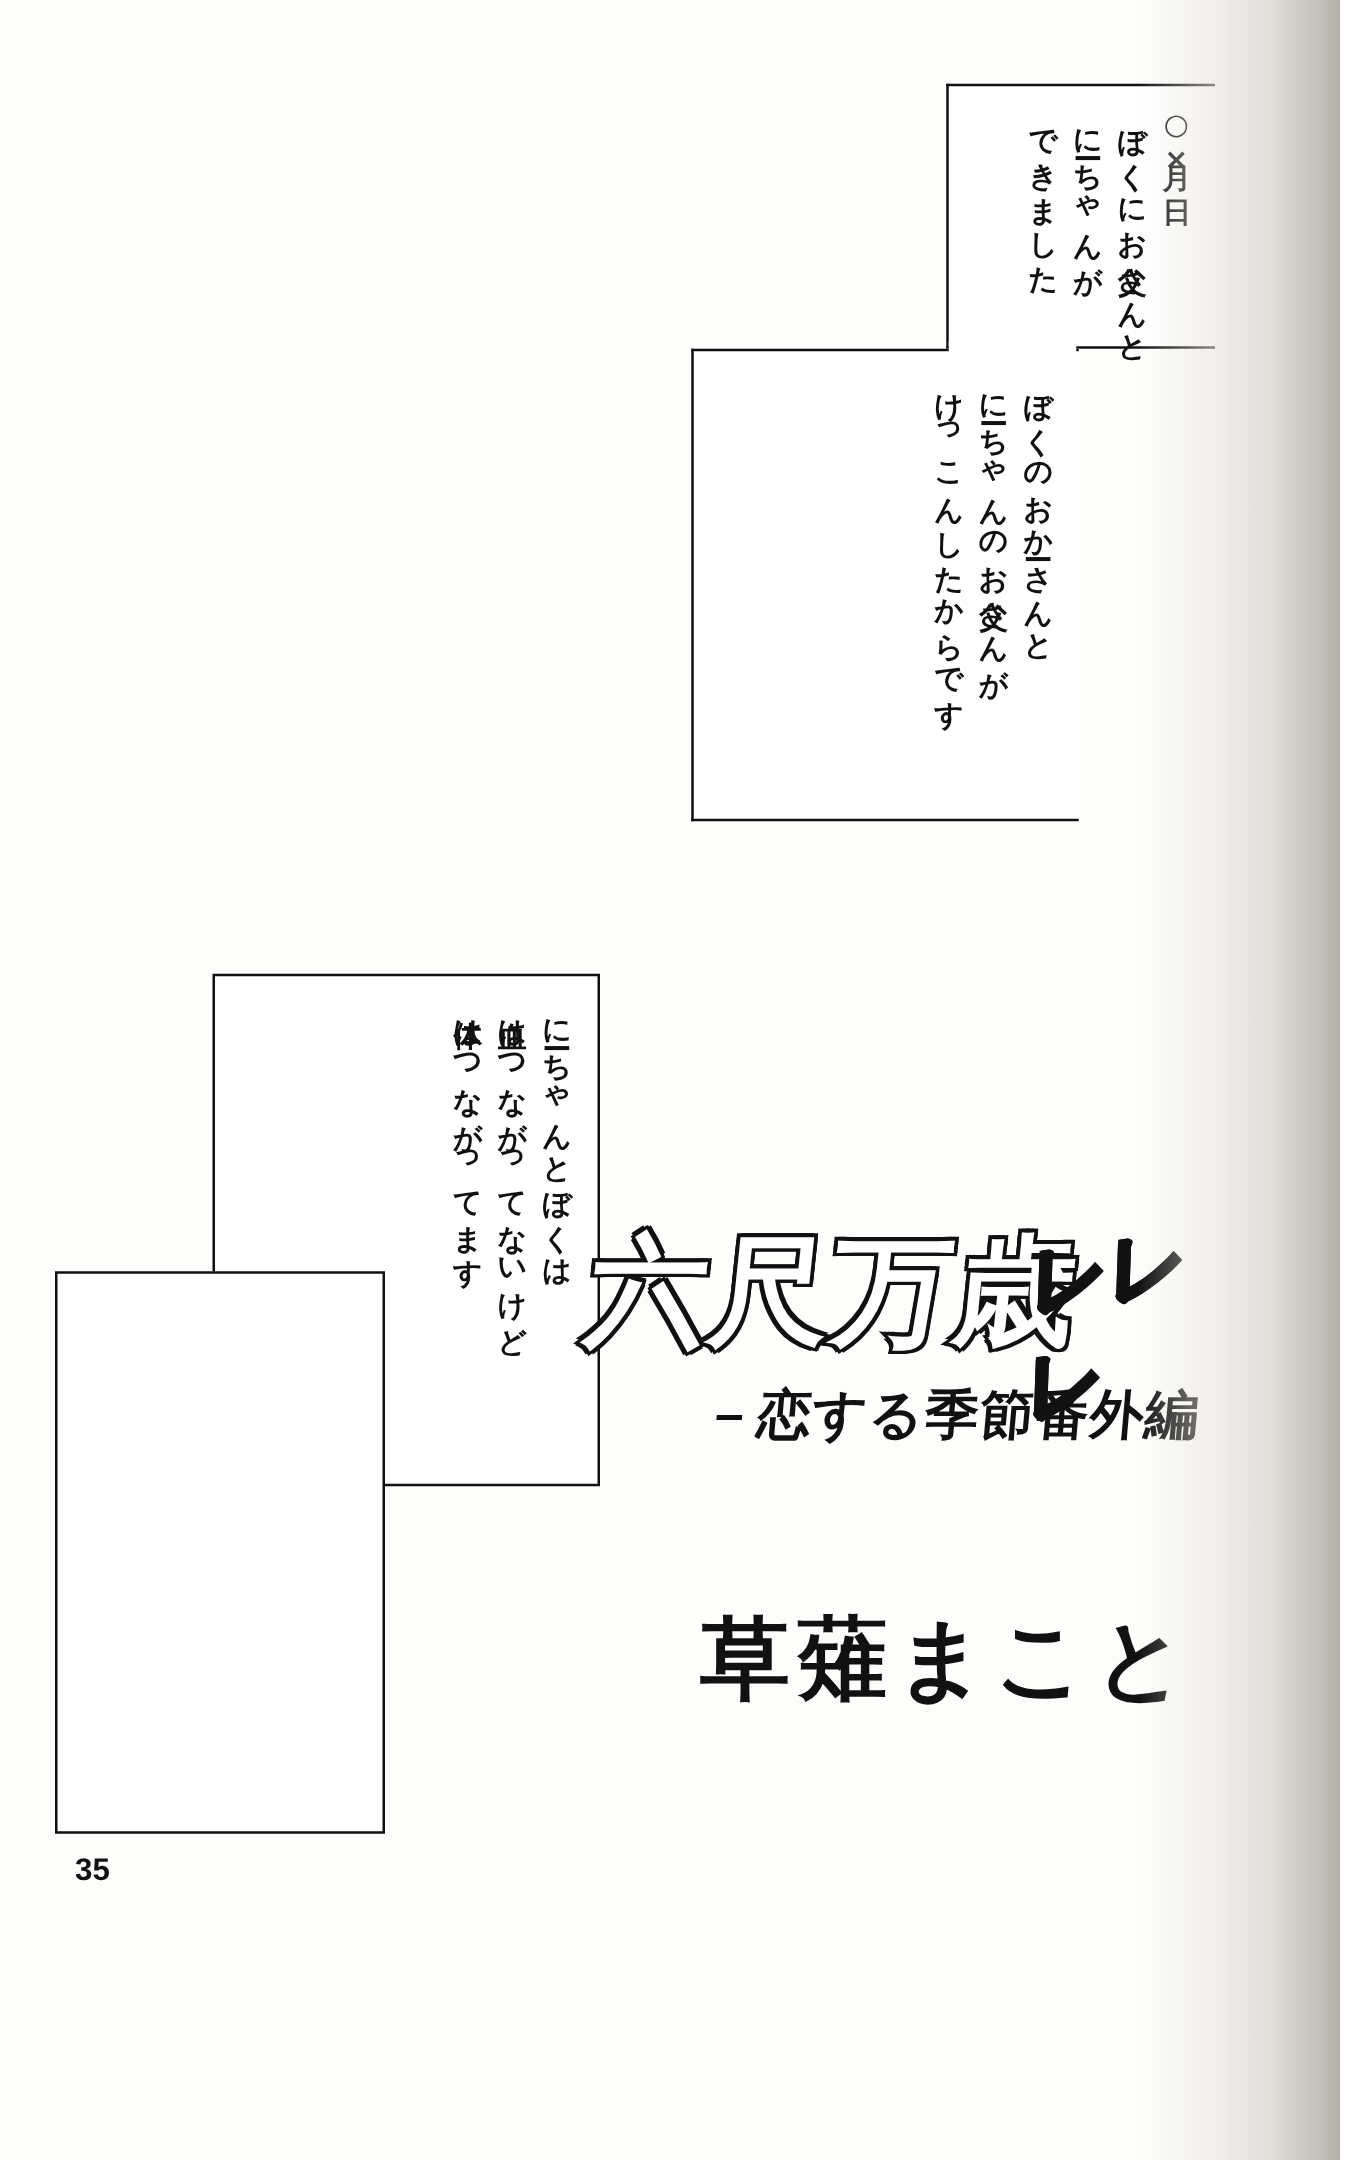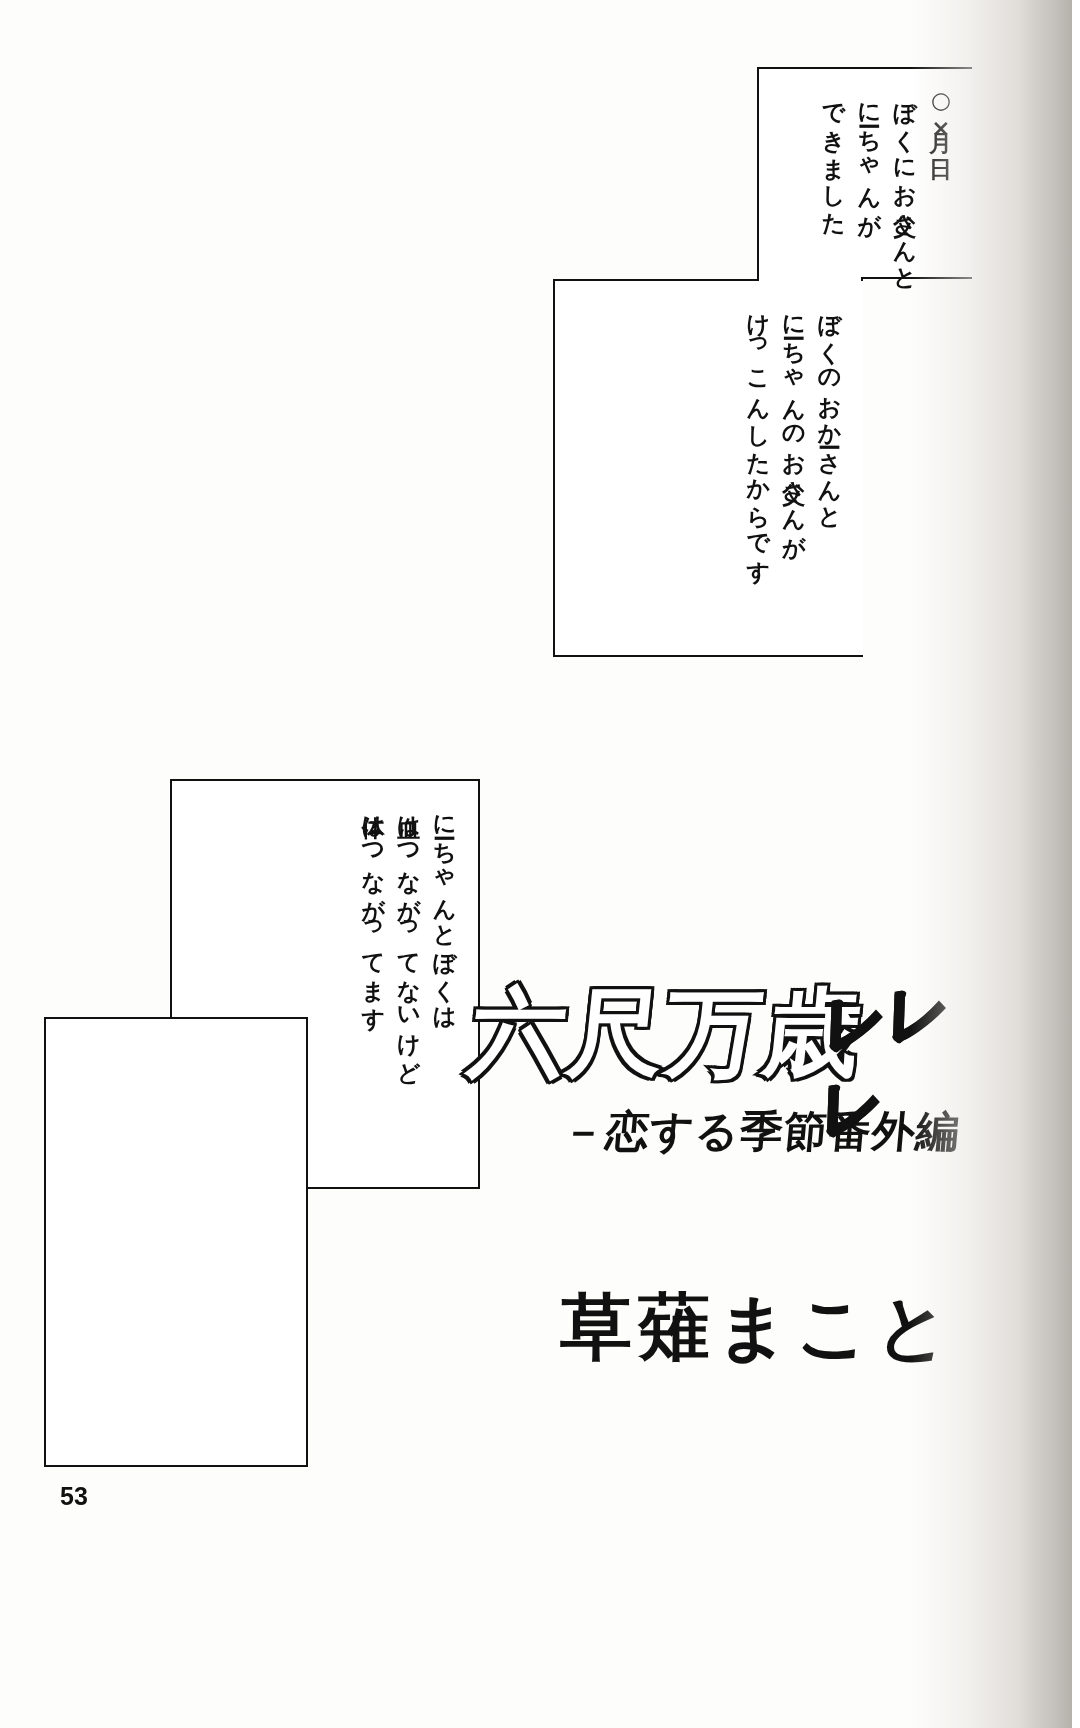--- a/index.html
+++ b/index.html
@@ -227,18 +227,18 @@
   <div class="seam" id="seam-cd2"></div>
 
   <div id="title-block">
     <div id="main-title">六尺万歳</div>
     <div id="title-flourish">レレレ</div>
     <div id="subtitle">－恋する季節番外編</div>
   </div>
 
   <div id="author">草薙まこと</div>
 
-  <div id="page-number">53</div>
+  <div id="page-number">35</div>
 
   <div id="paper-shade"></div>
   <div id="paper-shade2"></div>
   <div id="paper-edge"></div>
 </div>
 
 </body></html>

